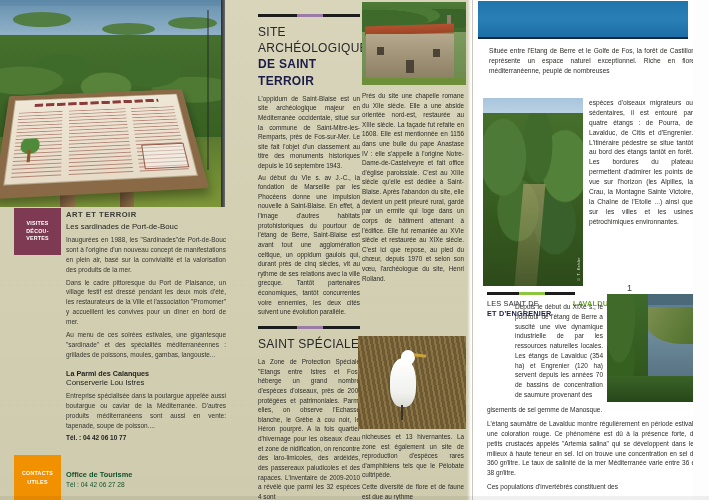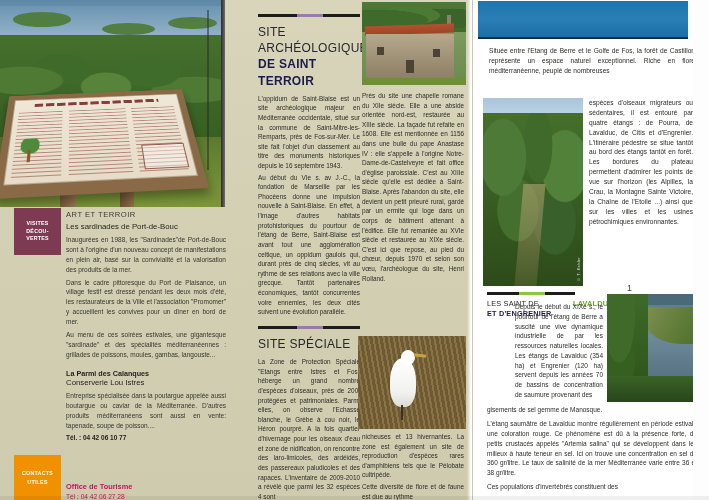--- a/index.html
+++ b/index.html
@@ -173,21 +173,21 @@
 
   
   .col-left {
     position: absolute;
     left: 66px; top: 210px;
     width: 160px;
     color: #2b2b28;
   }
   .kicker {
     font-size: 7.6px;
-    font-weight: normal;
+    font-weight: bold;
     letter-spacing: .5px;
     color: #3a3a36;
     margin-bottom: 3px;
   }
   .subhead {
     font-size: 7.8px;
     font-weight: normal;
     color: #1f1f1c;
     margin-bottom: 4px;
   }
@@ -208,23 +208,23 @@
   }
   .tel-line {
     font-size: 6.5px;
     font-weight: bold;
     color: #222;
     margin-top: 2px;
   }
 
   .contacts-block {
     position: absolute;
-    left: 66px; top: 482px;
+    left: 66px; top: 470px;
     width: 160px;
-    color: #be185d;
+    color: #14532d;
   }
   .contacts-title {
     font-size: 7.4px; font-weight: bold; line-height: 1.4;
   }
   .contacts-tel {
     font-size: 6.6px; margin-top: 1px;
   }
 
   
   .col-mid {
@@ -603,21 +603,21 @@
       </div>
       <p class="mid-p">L'oppidum de Saint-Blaise est un site archéologique majeur en Méditerranée occidentale, situé sur la commune de Saint-Mitre-les-Remparts, près de Fos-sur-Mer. Le site fait l'objet d'un classement au titre des monuments historiques depuis le 16 septembre 1943.</p>
       <p class="mid-p">Au début du VIe s. av J.-C., la fondation de Marseille par les Phocéens donne une impulsion nouvelle à Saint-Blaise. En effet, à l'image d'autres habitats protohistoriques du pourtour de l'étang de Berre, Saint-Blaise est avant tout une agglomération celtique, un oppidum gaulois qui, durant près de cinq siècles, vit au rythme de ses relations avec la ville grecque. Tantôt partenaires économiques, tantôt concurrentes voire ennemies, les deux cités suivent une évolution parallèle.</p>
     </div>
 
     <div class="col-mid2">
       <div class="rule">
           <span class="accent"></span>
         </div>
       <div class="sec-head">
-        <span class="t">SITE SPÉCIALE</span>
+        <span class="t">SAINT SPÉCIALE</span>
       </div>
       <p class="mid-p">La Zone de Protection Spéciale "Etangs entre Istres et Fos" héberge un grand nombre d'espèces d'oiseaux, près de 200, protégées et patrimoniales. Parmi elles, on observe l'Echasse blanche, le Grèbe à cou noir, le Héron pourpré. A la fois quartier d'hivernage pour les oiseaux d'eau et zone de nidification, on rencontre des laro-limicoles, des ardéidés, des passereaux paludicoles et des rapaces. L'inventaire de 2009-2010 a révélé que parmi les 32 espèces 4 sont</p>
     </div>
 
     <div class="photo-chapel">
       <div class="chapel-sky"></div>
       <div class="chapel-trees"></div>
       <div class="chapel-chimney"></div>
       <div class="chapel-roof"></div>
       <div class="chapel-body">

